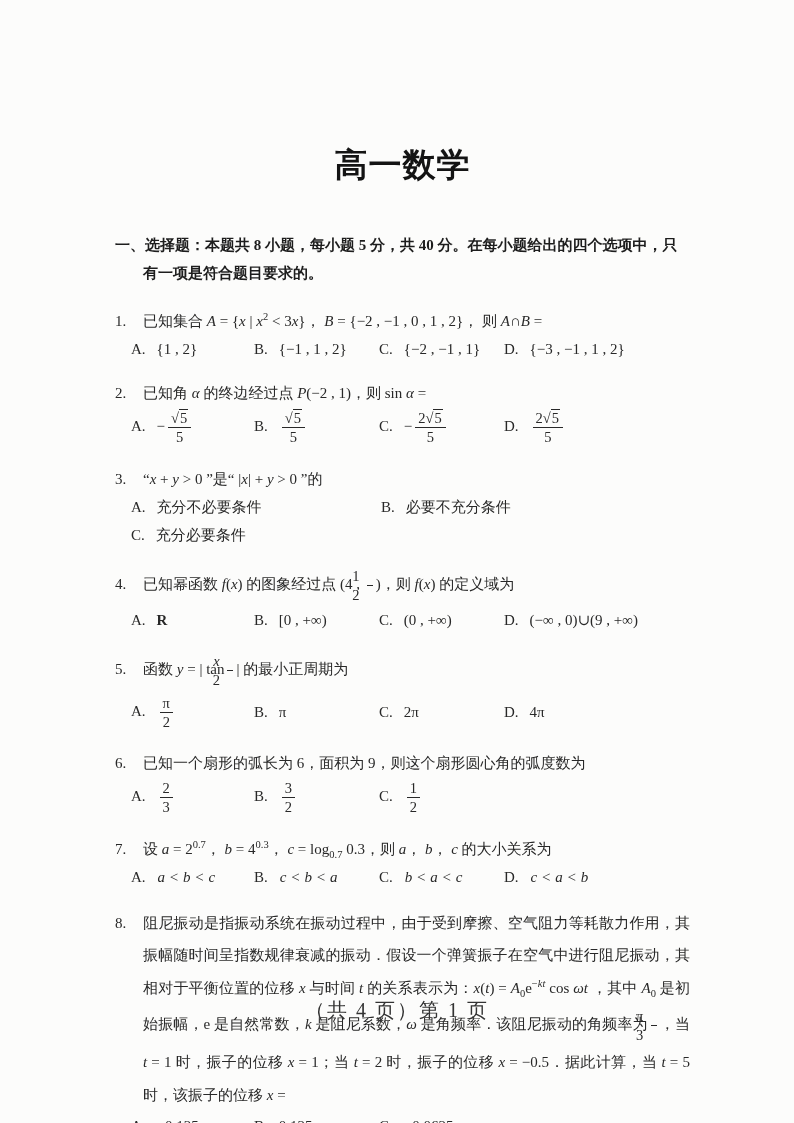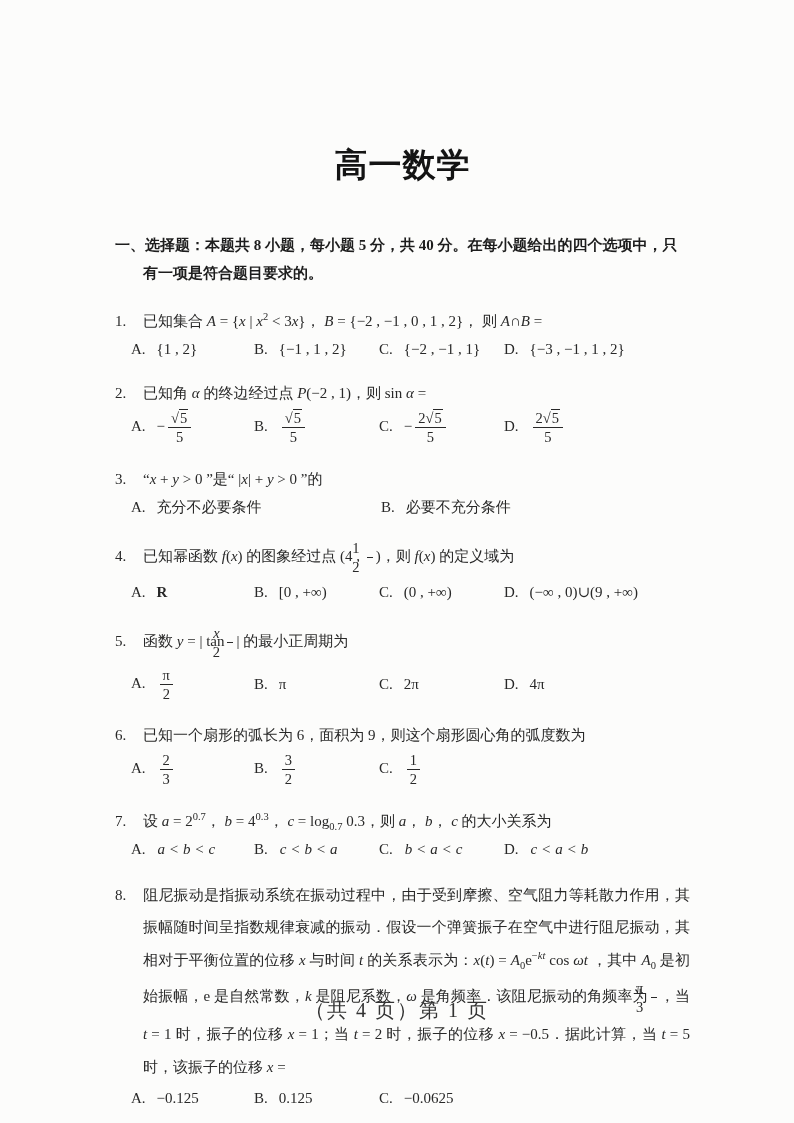--- a/index.html
+++ b/index.html
@@ -76,20 +76,21 @@
       <span class="opt"><span class="olab">C.</span><span class="oval">−<span class="frac"><span class="fn">2<span class="sq"><span>5</span></span></span><span class="fd">5</span></span></span></span>
       <span class="opt"><span class="olab">D.</span><span class="oval"><span class="frac"><span class="fn">2<span class="sq"><span>5</span></span></span><span class="fd">5</span></span></span></span>
     </div>
   </div>
 
   <div class="q">
     <div class="stem"><span class="qnum">3.</span><span>“<i>x</i> + <i>y</i> &gt; 0 ”是“ |<i>x</i>| + <i>y</i> &gt; 0 ”的</span></div>
     <div class="optrow two">
       <span class="opt"><span class="olab">A.</span><span class="oval">充分不必要条件</span></span>
       <span class="opt"><span class="olab">B.</span><span class="oval">必要不充分条件</span></span>
+      <span class="opt"><span class="olab">C.</span><span class="oval">充分必要条件</span></span>
     </div>
   </div>
 
   <div class="q">
     <div class="stem"><span class="qnum">4.</span><span>已知幂函数 <i>f</i>(<i>x</i>) 的图象经过点 (4 , <span class="frac"><span class="fn">1</span><span class="fd">2</span></span>)，则 <i>f</i>(<i>x</i>) 的定义域为</span></div>
     <div class="optrow">
       <span class="opt"><span class="olab">A.</span><span class="oval"><b>R</b></span></span>
       <span class="opt"><span class="olab">B.</span><span class="oval">[0 , +∞)</span></span>
       <span class="opt"><span class="olab">C.</span><span class="oval">(0 , +∞)</span></span>
       <span class="opt"><span class="olab">D.</span><span class="oval">(−∞ , 0)∪(9 , +∞)</span></span>

